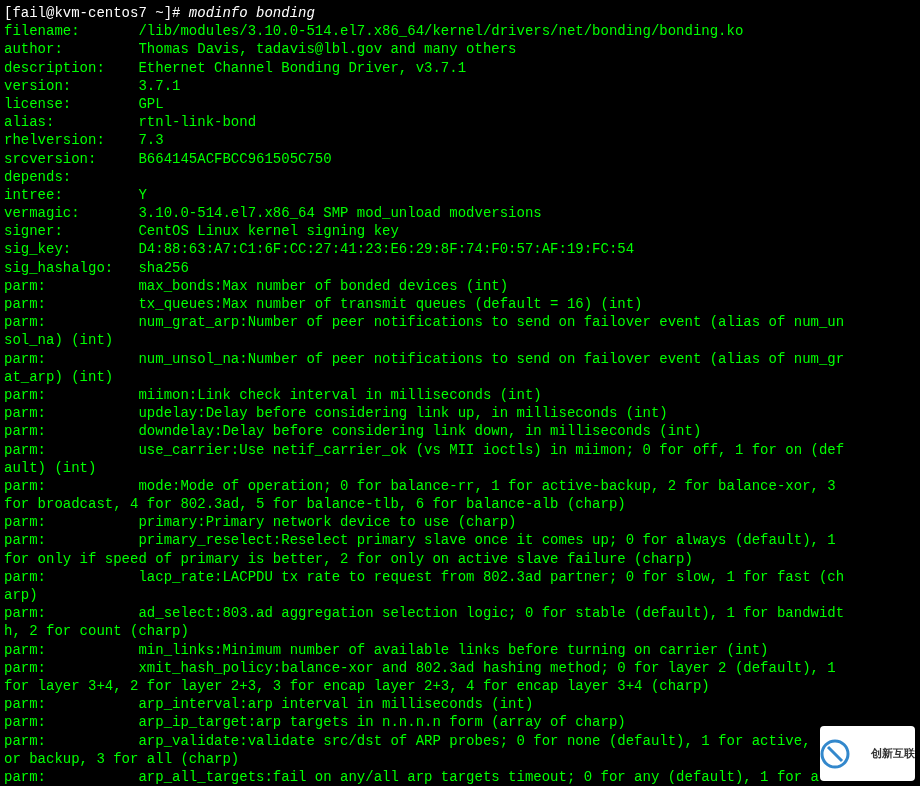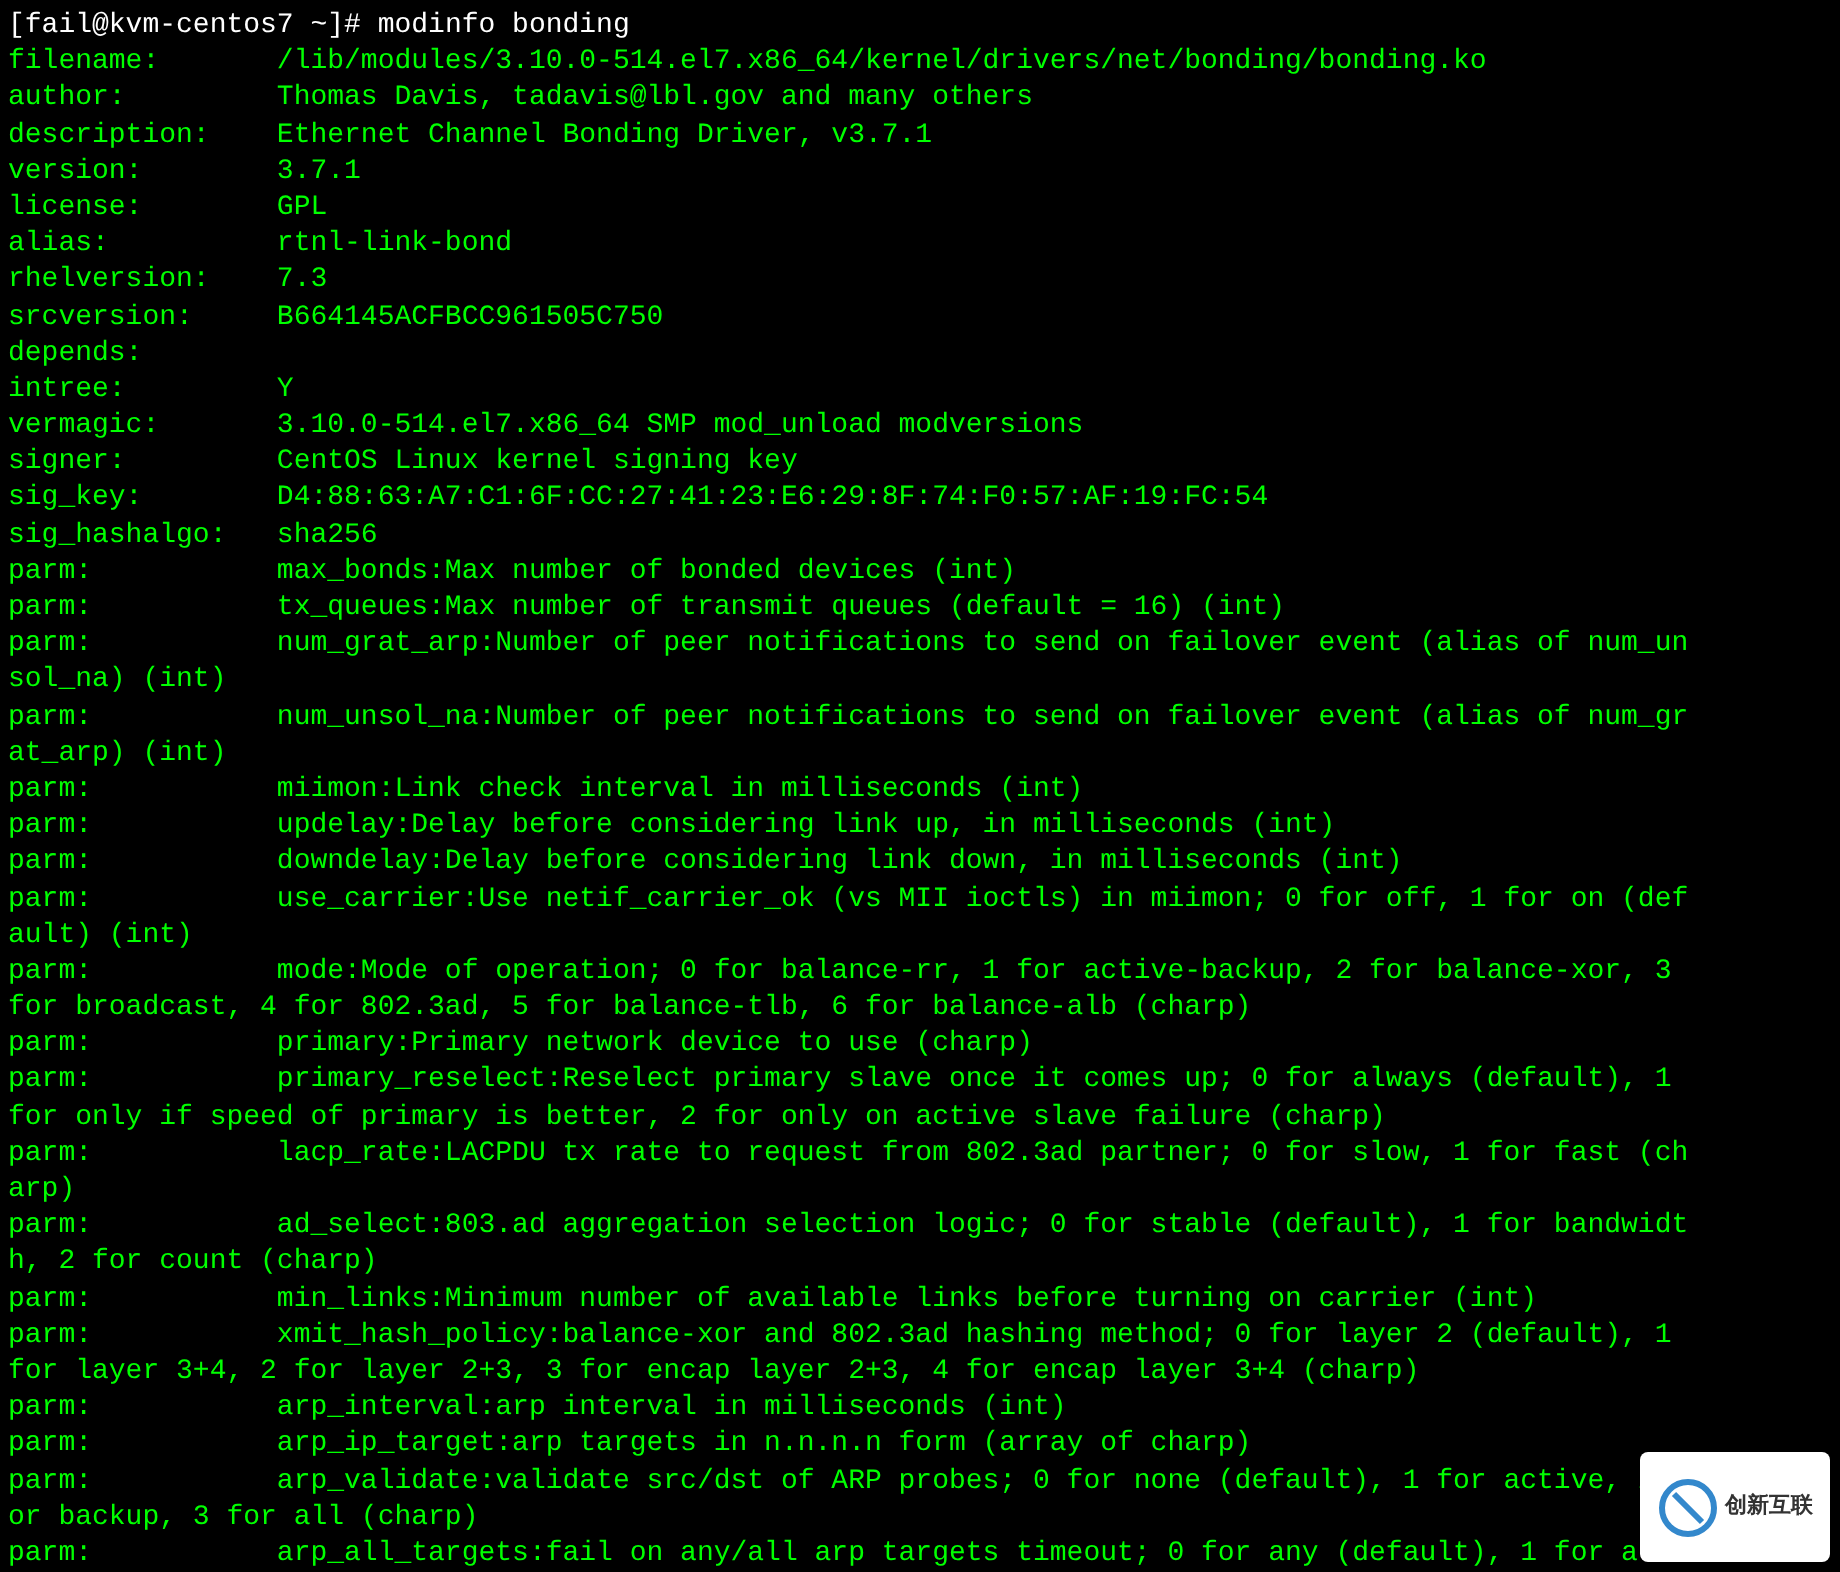--- a/index.html
+++ b/index.html
@@ -17,32 +17,33 @@
   }
   .terminal {
     padding: 4px;
     white-space: pre-wrap;
   }
   .prompt {
     color: #ffffff;
   }
   .command {
     color: #ffffff;
+    font-style: italic;
   }
   .watermark {
     position: absolute;
     right: 5px;
     bottom: 5px;
     width: 95px;
     height: 55px;
     background: #ffffff;
     border-radius: 4px;
     display: flex;
     align-items: center;
-    justify-content: center;
+    justify-content: space-between;
     font-family: Liberation Sans, sans-serif;
     color: #333;
     font-size: 11px;
     box-shadow: 0 0 2px rgba(0,0,0,0.3);
   }
   .watermark svg {
     flex-shrink:0;
   }
   .watermark .txt {
     margin-left:4px;

